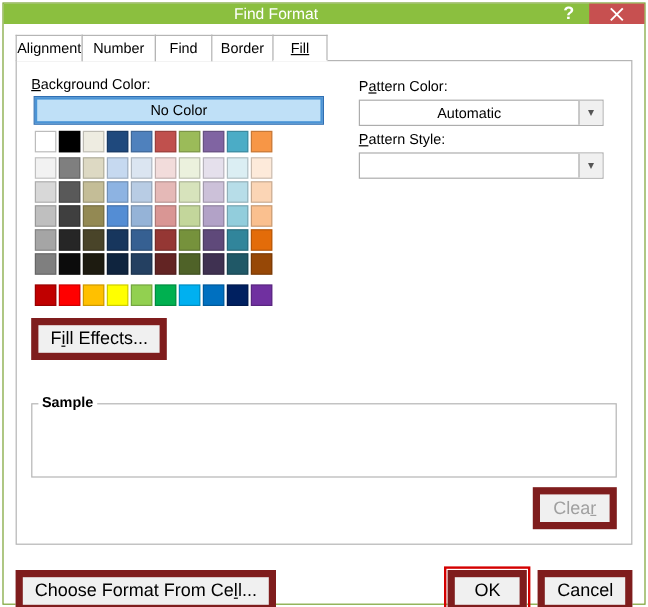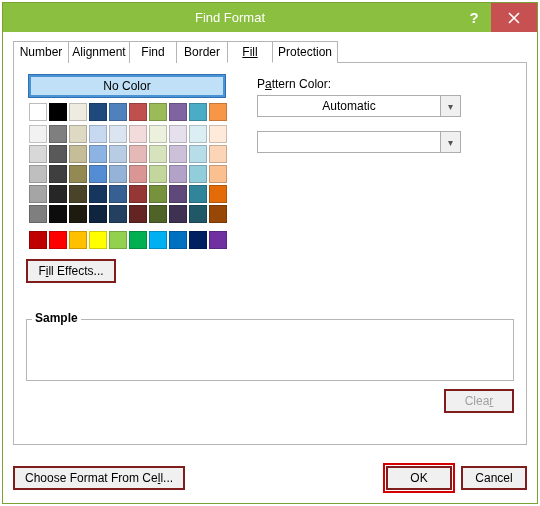--- a/index.html
+++ b/index.html
@@ -96,21 +96,21 @@
     display: flex;
     flex-direction: column;
   }
   .main {
     display: flex;
     gap: 30px;
   }
   .col { display: flex; flex-direction: column; }
   .label { margin-bottom: 4px; }
   .nocolor {
-    width: 196px;
+    width: 240px;
     height: 22px;
     background: #bfe0f7;
     border: 2px solid #4a94d6;
     outline: 1px solid #2f6fb3;
     text-align: center;
     line-height: 18px;
     margin-bottom: 6px;
     margin-left: 3px;
   }
   .palette {
@@ -135,25 +135,25 @@
     grid-template-columns: repeat(10, 18px);
     grid-auto-rows: 18px;
     margin-bottom: 10px;
   }
   .sw {
     width: 18px; height: 18px;
     border: 1px solid rgba(0,0,0,0.2);
   }
   .btnrow { display: flex; gap: 6px; }
   .btn {
-    border: 2px solid #7f1d1d;
+    border: 6px solid #7f1d1d;
     background: #f0f0f0;
     padding: 3px 10px;
     font-family: inherit;
-    font-size: 12px;
+    font-size: 15px;
     min-width: 70px;
     text-align: center;
     cursor: default;
   }
   .btn.small { min-width: 90px; }
   .dropdown {
     display:flex;
     border:1px solid #adadad;
     background:#fff;
     height:22px;
@@ -162,21 +162,21 @@
   .dropdown .val {
     flex:1; padding:2px 6px; line-height:16px;
   }
   .dropdown .arrow {
     width:20px;
     border-left:1px solid #adadad;
     background:#f0f0f0;
     display:flex;align-items:center;justify-content:center;
     font-size:10px;color:#555;
   }
-  .rightcol .group { margin-bottom:12px; margin-top:2px;}
+  .rightcol .group { margin-bottom:2px; margin-top:2px;}
   .sample-wrap {
     margin-top: 36px;
     position: relative;
     font-weight: bold;
   }
   .sample-label {
     position:absolute;
     top:-8px; left:6px;
     background:#fff;
     padding:0 3px;
@@ -220,31 +220,33 @@
       <div class="ctrl close">
         <svg viewBox="0 0 12 12">
             <path d="M1 1 L11 11 M11 1 L1 11" stroke="#fff" stroke-width="1.6"></path>
           </svg>
       </div>
     </div>
   </div>
 
   <div class="body">
     <div class="tabs">
+      <div class="tab">Alignment</div>
       <div class="tab">Number</div>
-      <div class="tab">Alignment</div>
       <div class="tab">Find</div>
       <div class="tab">Border</div>
       <div class="tab active">Fill</div>
-      <div class="tab">Protection</div>
     </div>
 
     <div class="tabpanel">
       <div class="main">
         <div class="col leftcol">
+          <div class="label">
+            <span class="underline">B</span><span>ackground Color:</span>
+          </div>
           <div class="nocolor">No Color</div>
 
           <div class="palette theme0" id="pal-row0">
               <div class="sw" style="background: rgb(255, 255, 255);"></div>
               <div class="sw" style="background: rgb(0, 0, 0);"></div>
               <div class="sw" style="background: rgb(238, 236, 225);"></div>
               <div class="sw" style="background: rgb(31, 73, 125);"></div>
               <div class="sw" style="background: rgb(79, 129, 189);"></div>
               <div class="sw" style="background: rgb(192, 80, 77);"></div>
               <div class="sw" style="background: rgb(155, 187, 89);"></div>
@@ -324,20 +326,21 @@
 
         <div class="col rightcol">
           <div class="group">
             <div class="label">P<span class="underline">a</span>ttern Color:</div>
             <div class="dropdown">
               <div class="val" style="text-align:center">Automatic</div>
               <div class="arrow">▾</div>
             </div>
           </div>
           <div class="group">
+            <div class="label"><span class="underline">P</span>attern Style:</div>
             <div class="dropdown">
               <div class="val"></div>
               <div class="arrow">▾</div>
             </div>
           </div>
         </div>
       </div>
 
       <div class="sample-wrap">
         <div class="sample-label">Sample</div>

